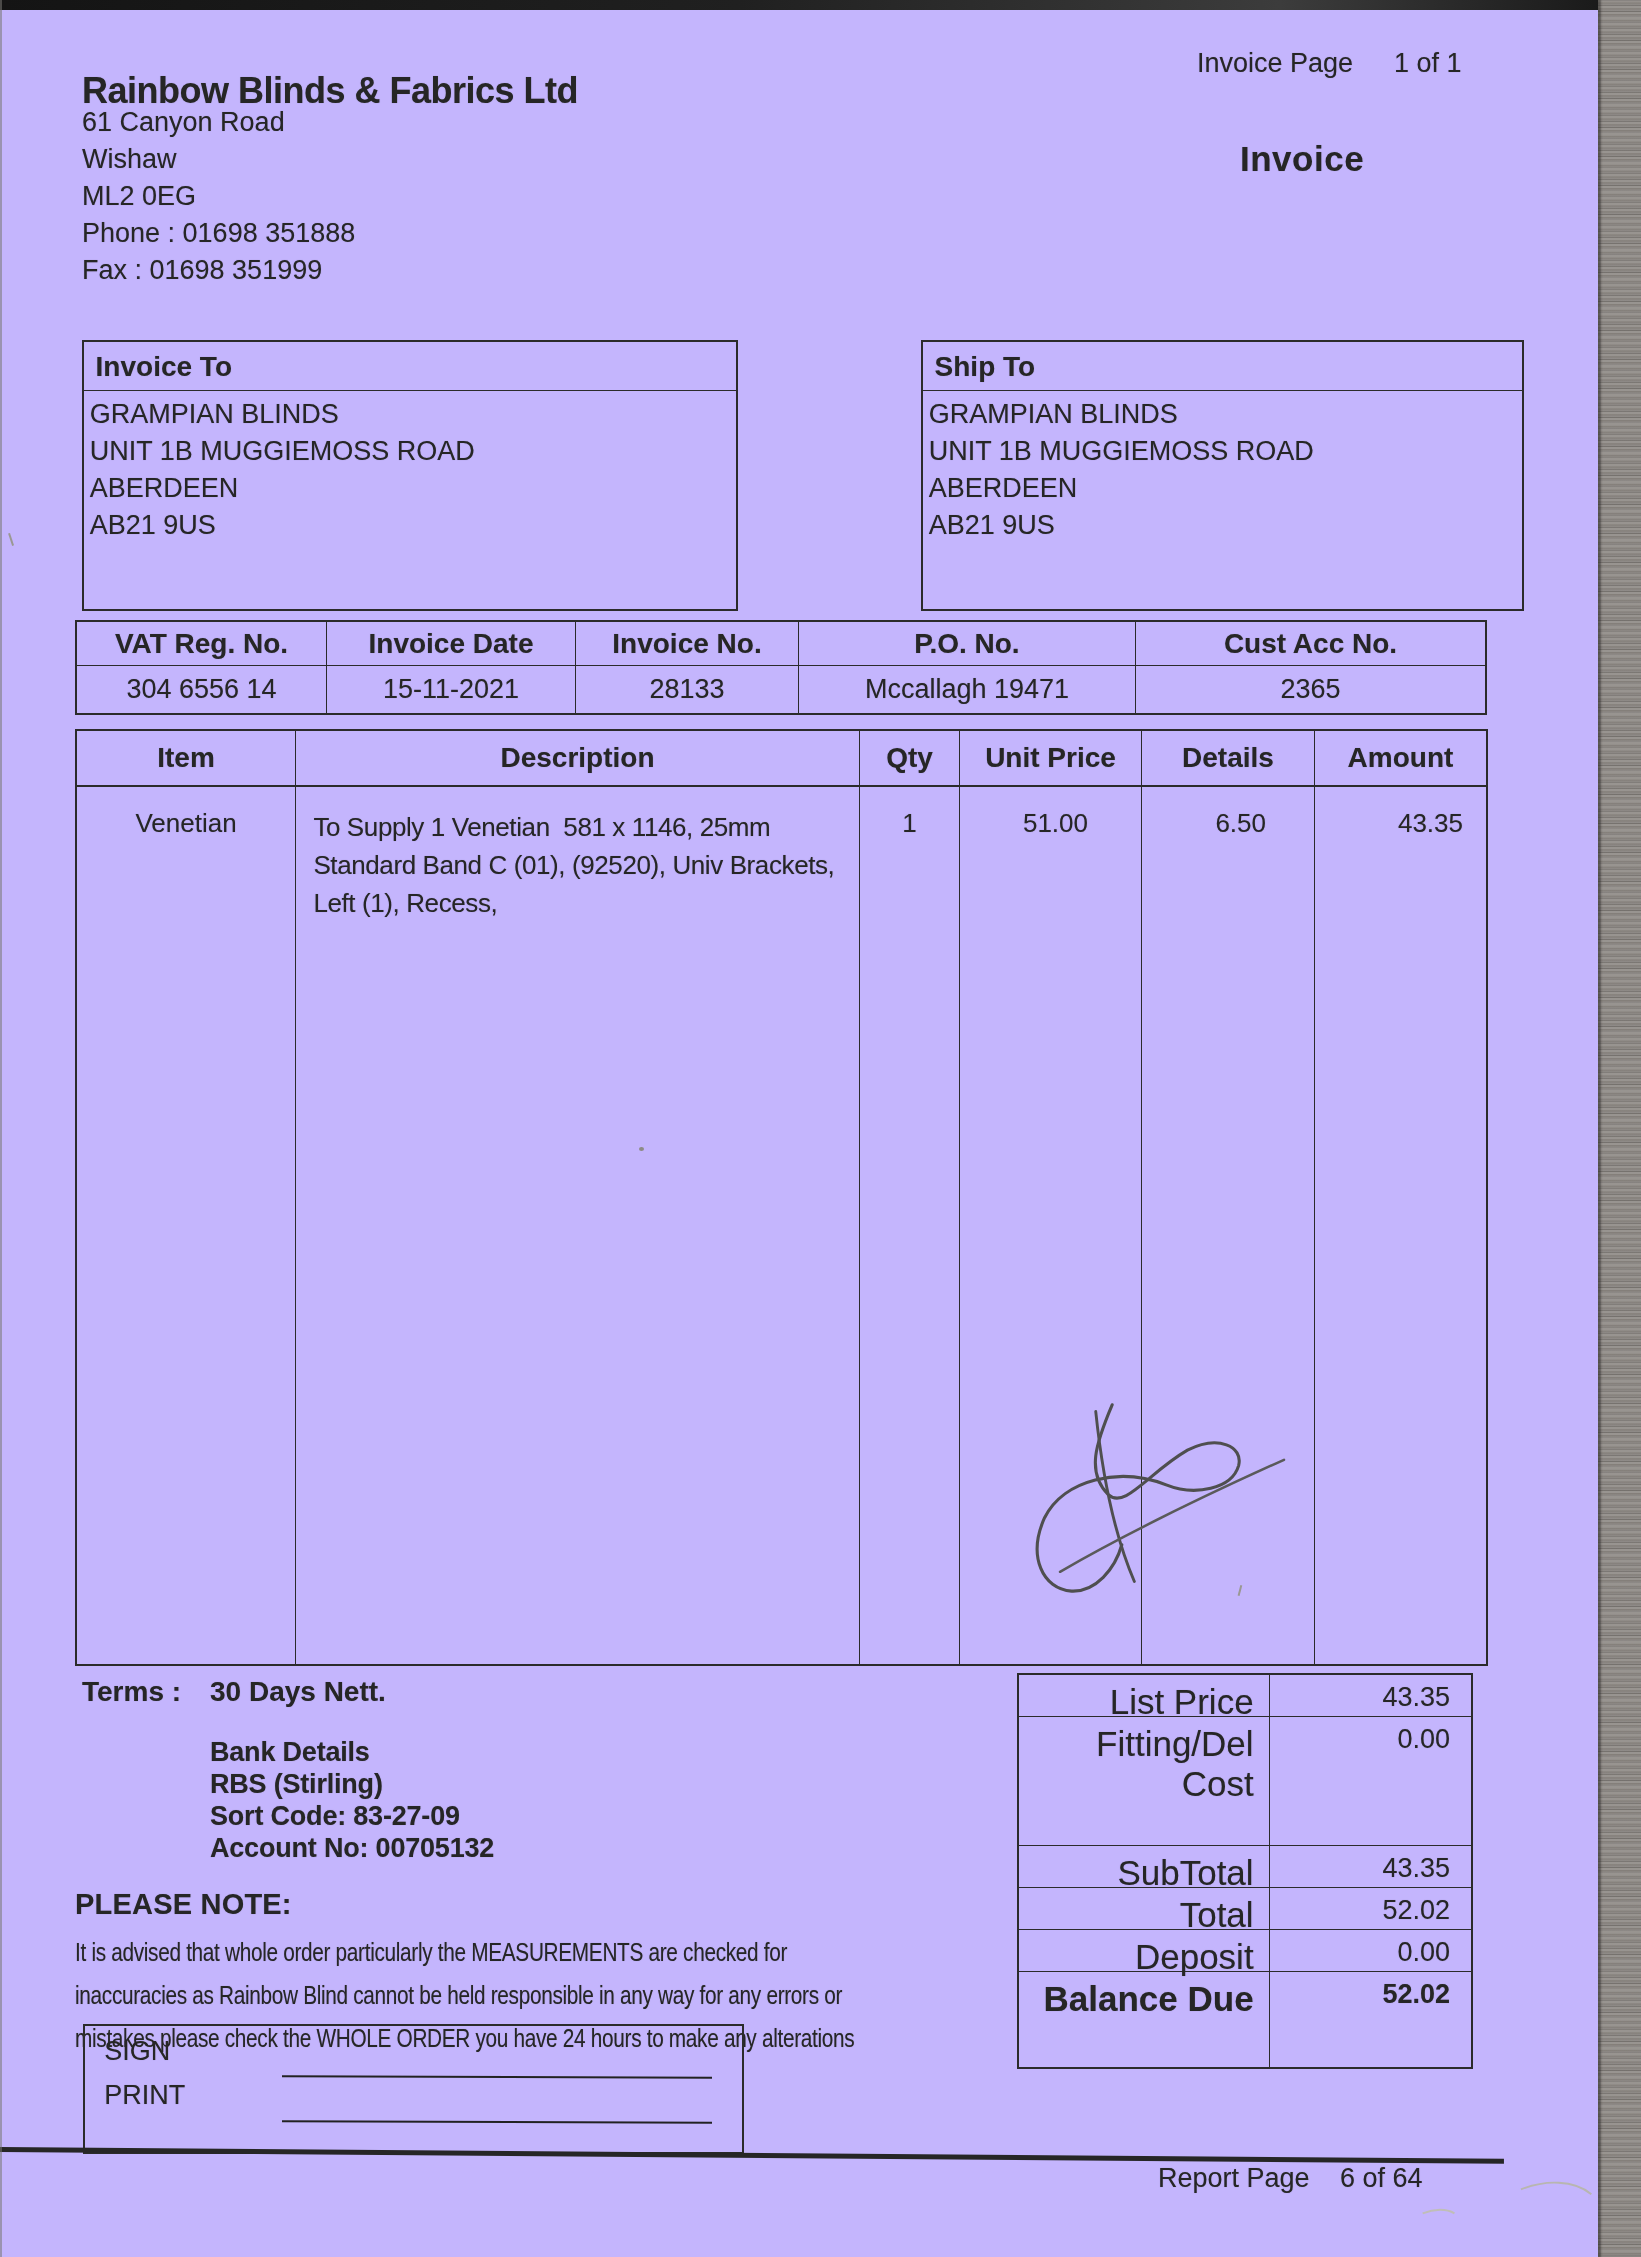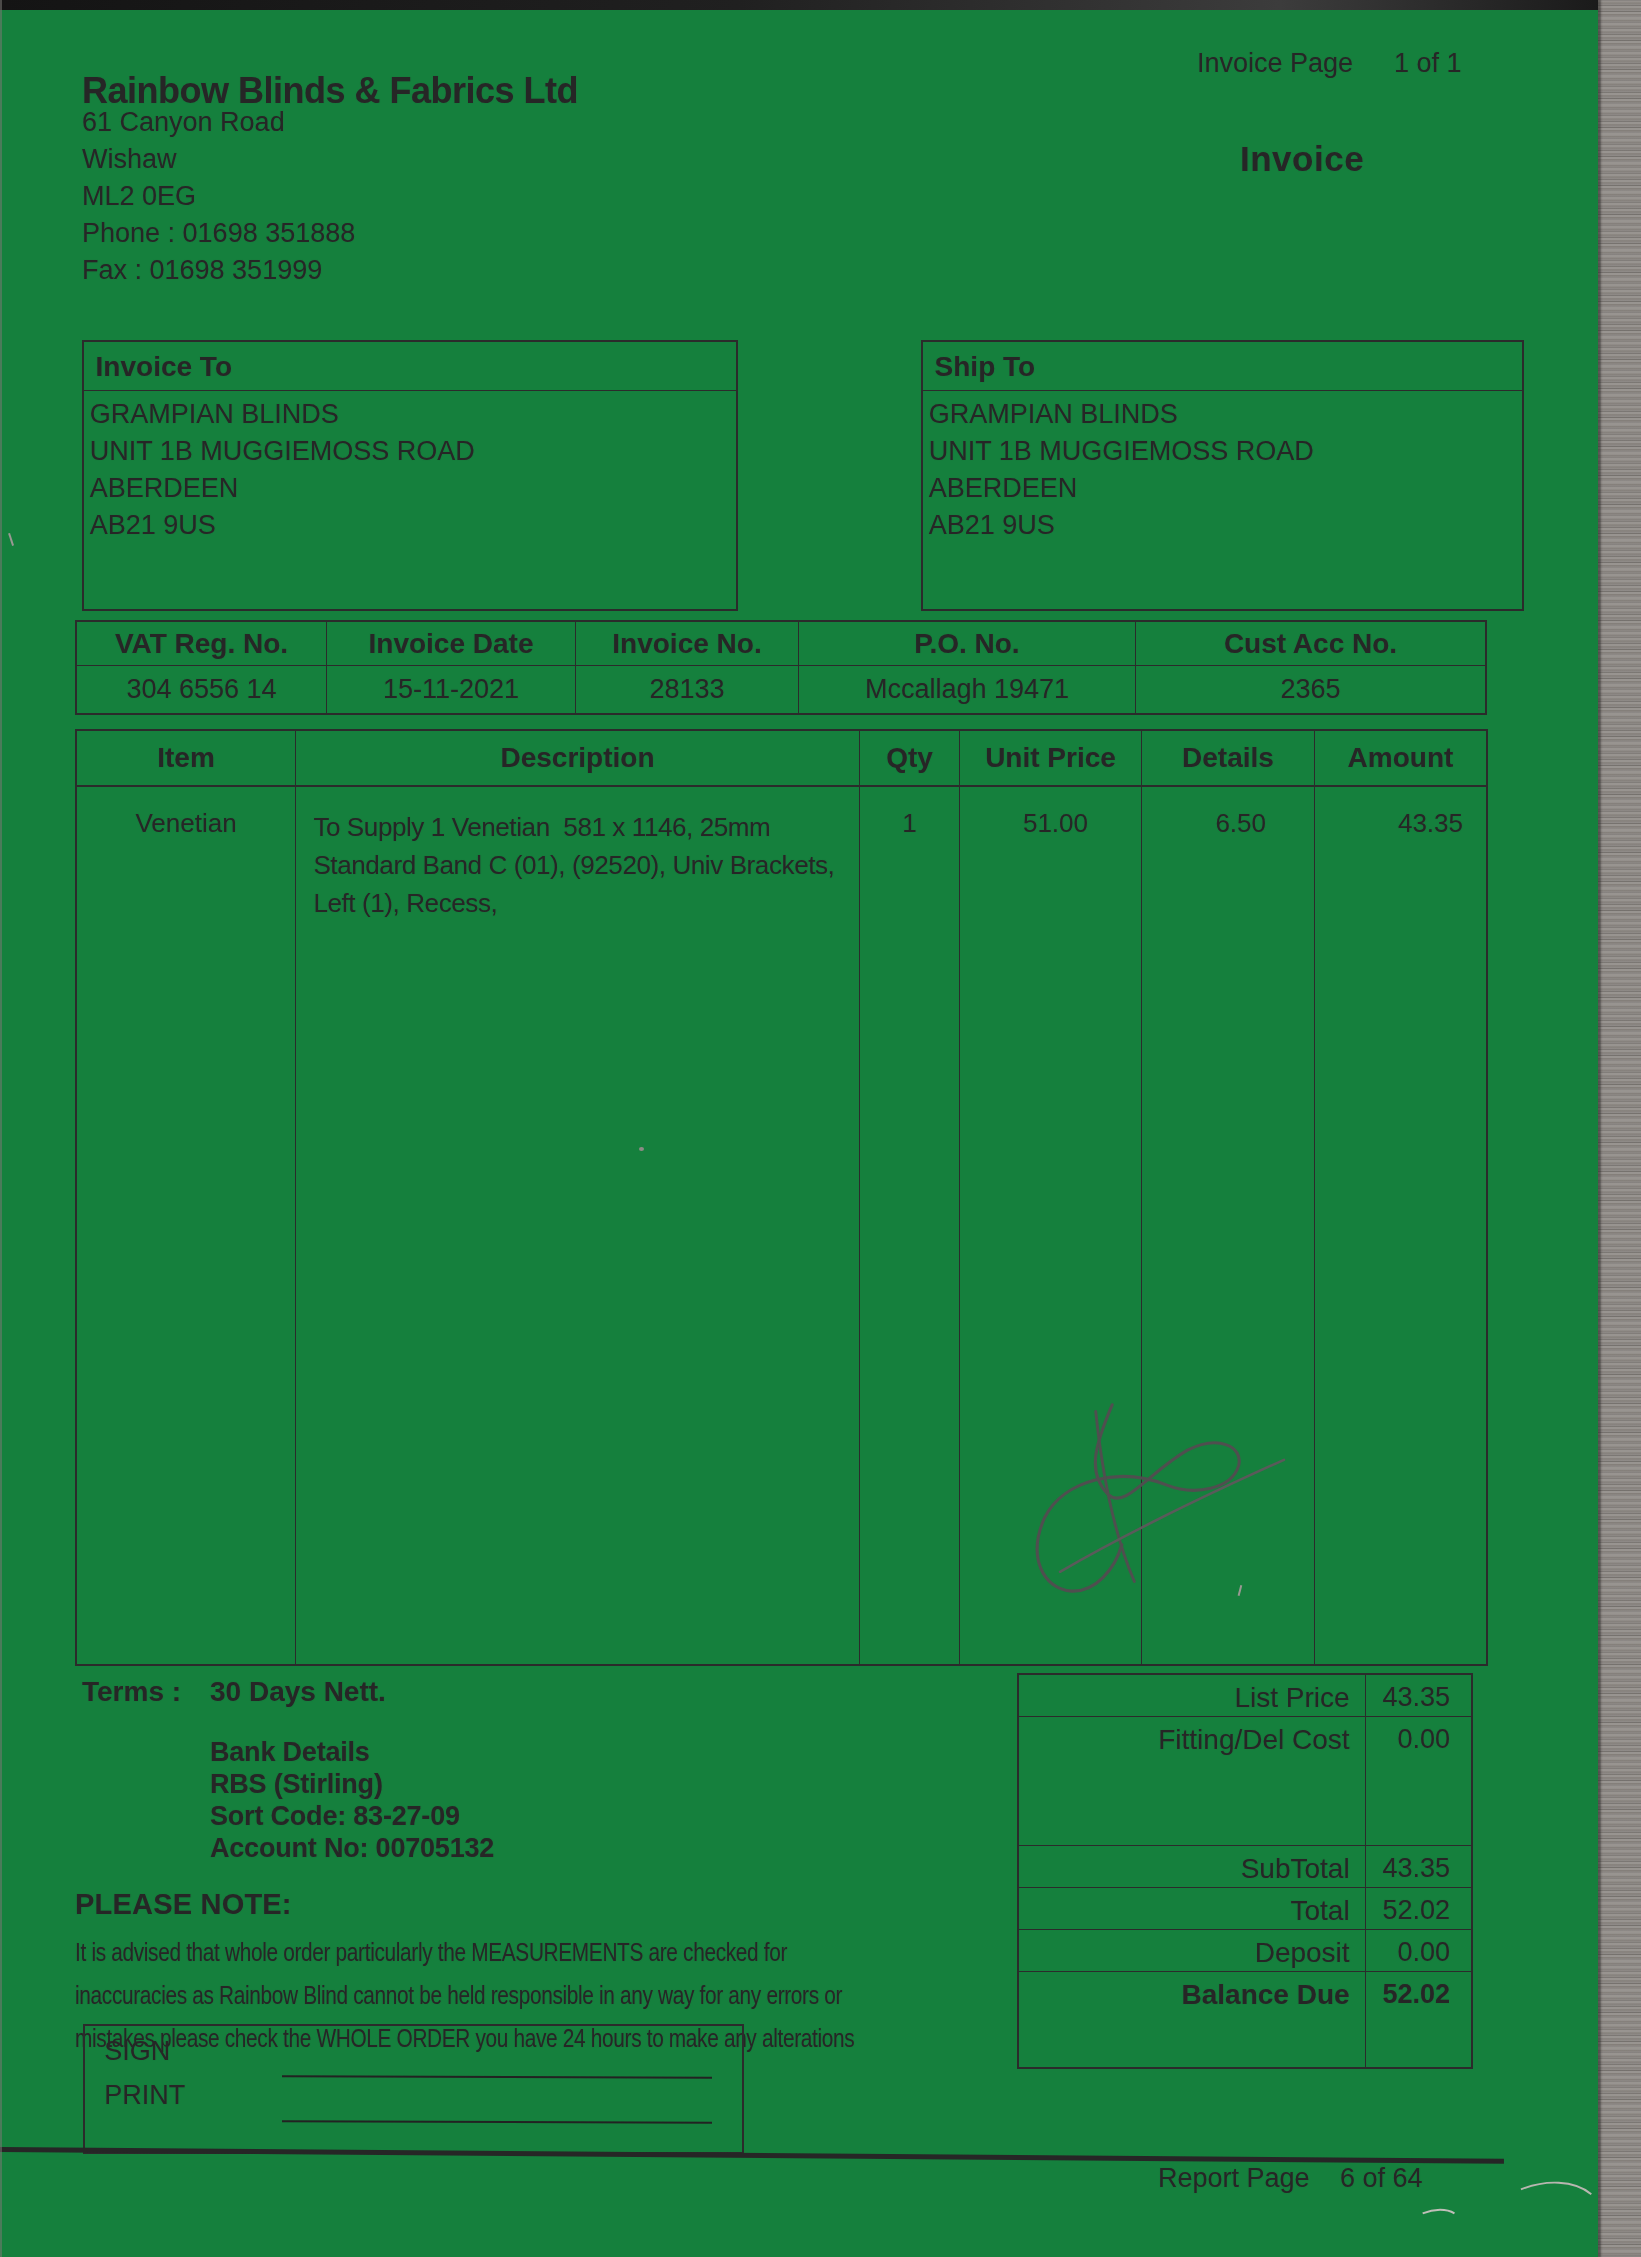--- a/index.html
+++ b/index.html
@@ -1,18 +1,18 @@
 <!DOCTYPE html>
 <html><head>
 <meta charset="utf-8">
 <style>
   html,body { margin:0; padding:0; background:#dededc; }
   .page {
     position:relative; width:1641px; height:2257px;
-    background:#15803d; overflow:hidden;
+    background:#c4b5fd; overflow:hidden;
     font-family:"Liberation Sans", sans-serif;
     color:#262626;
   }
   .abs { position:absolute; }
   .b   { font-weight:bold; }
   .scan-text { text-shadow:0 0 1px rgba(60,60,60,0.35); }
 
   
   .top-strip { left:0; top:0; width:1641px; height:9.7px;
     background:linear-gradient(90deg,#141414 0%,#202020 45%,#3c3c3c 78%,#161616 100%); z-index:6; }
@@ -79,22 +79,22 @@
   .please-note { left:75px;  top:1888px; font-size:29px; letter-spacing:0.2px; }
   .note-block  { left:75px;  top:1931px; font-size:26px; line-height:43px; letter-spacing:-0.4px;
     transform:scaleX(0.8); transform-origin:left top; }
   .note-line { white-space:pre; }
 
   
   .totals-box { left:1017px; top:1673px; width:456px; height:396px;
     border:2.9px solid #2b2b2b; display:flex; flex-direction:column; box-sizing:border-box; }
   .tot-row { display:flex; border-bottom:1.9px solid #2b2b2b; box-sizing:border-box; }
   .tot-row:last-child { border-bottom:none; flex:1; }
-  .tot-label { width:347px; box-sizing:border-box; border-right:1.9px solid #2b2b2b;
-    text-align:right; padding:6.8px 15.4px 0 0; font-size:28px; }
+  .tot-label { width:251px; box-sizing:border-box; border-right:1.9px solid #2b2b2b;
+    text-align:right; padding:6.8px 15.4px 0 0; font-size:35px; }
   .tot-value { flex:1; text-align:right; padding:6.8px 21px 0 0; font-size:27px; }
   .h-sm  { height:42px; } .h-tall { height:129px; }
   .tot-row.bold .tot-label, .tot-row.bold .tot-value { font-weight:bold; }
 
   
   .sign-box { left:83px; top:2024px; width:657px; height:126px; border:2.9px solid #2b2b2b; }
   .sign-label  { left:19.3px; top:9.7px;  font-size:27px; position:absolute; }
   .print-label { left:19.3px; top:54px;  font-size:27px; position:absolute; }
   .sign-line  { position:absolute; left:197px; top:50px;  width:430px; height:1.9px; background:#222; transform:rotate(0.2deg); }
   .print-line { position:absolute; left:197px; top:95px;  width:430px; height:1.9px; background:#222; transform:rotate(0.2deg); }

